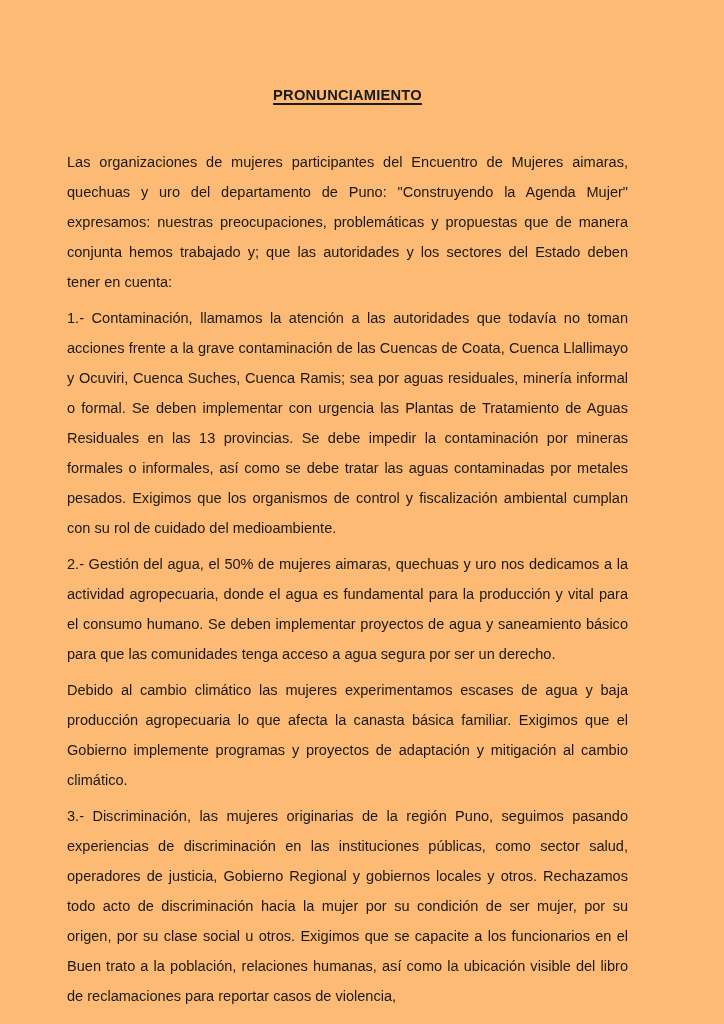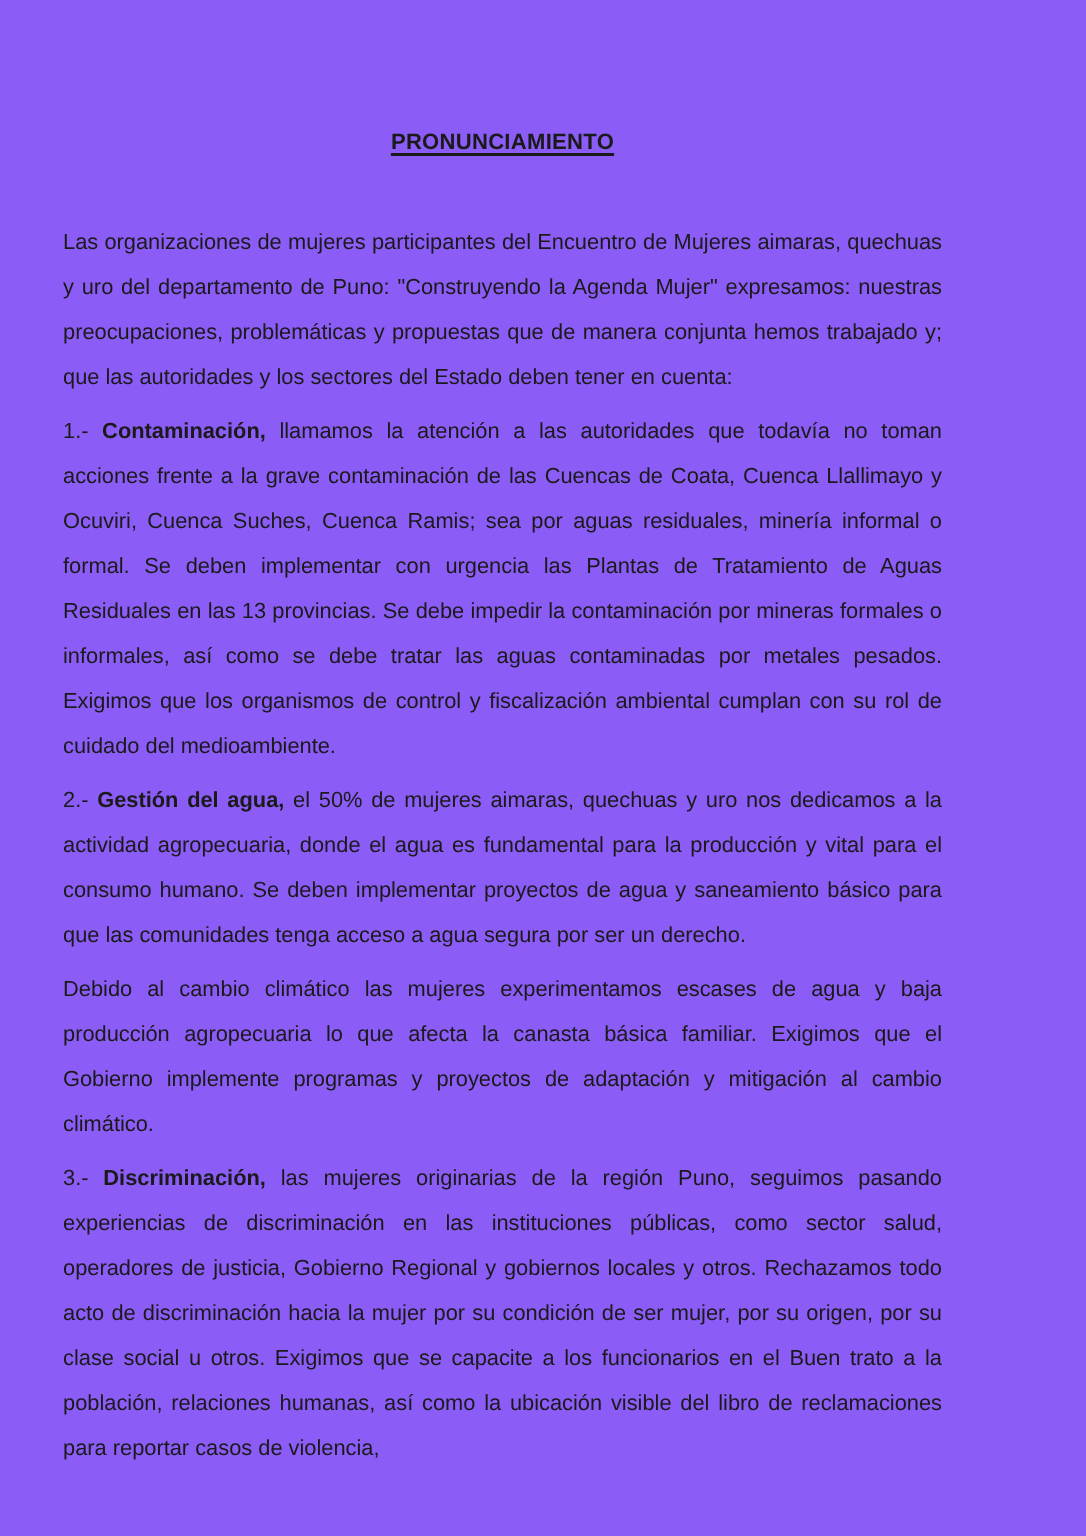--- a/index.html
+++ b/index.html
@@ -6,23 +6,23 @@
   html, body {
     margin: 0;
     padding: 0;
     background: #ffffff;
   }
   .page {
     position: relative;
     width: 724px;
     height: 1024px;
     margin: 0 auto;
-    background: #8b5cf6;
+    background: #fdba74;
     box-sizing: border-box;
-    padding: 86px 96px 0 42px;
+    padding: 86px 96px 0 67px;
     font-family: "Liberation Sans", "DejaVu Sans", sans-serif;
     font-size: 14.55px;
     color: #1a1a1a;
     overflow: hidden;
   }
   .doc-title {
     font-size: 14.7px;
     font-weight: bold;
     text-align: center;
     text-decoration: underline;
@@ -34,21 +34,21 @@
   }
   p.para {
     margin: 0 0 6px 0;
     line-height: 30px;
     text-align: justify;
   }
   p.para:last-child {
     margin-bottom: 18px;
   }
   .section-heading {
-    font-weight: bold;
+    font-weight: normal;
   }
 </style>
 </head>
 <body>
 
 <div class="page">
 
   <h1 class="doc-title">PRONUNCIAMIENTO</h1>
 
   <p class="para"><span>Las organizaciones de mujeres participantes del Encuentro de Mujeres aimaras, quechuas y uro del departamento de Puno: "Construyendo la Agenda Mujer" expresamos: nuestras preocupaciones, problemáticas y propuestas que de manera conjunta hemos trabajado y; que las autoridades y los sectores del Estado deben tener en cuenta:</span></p>

